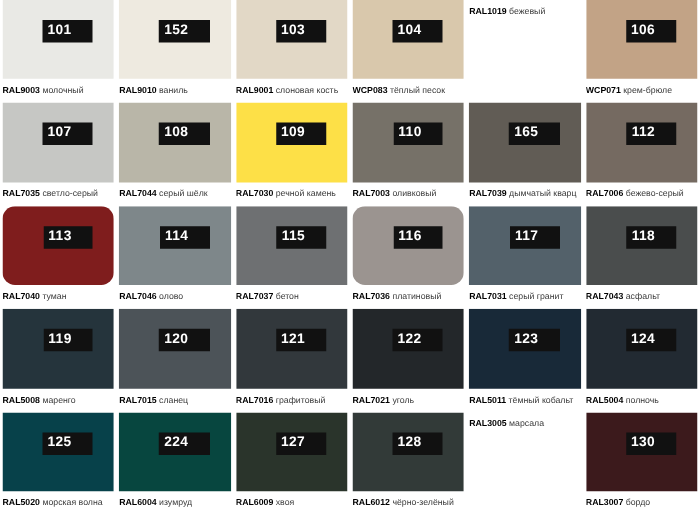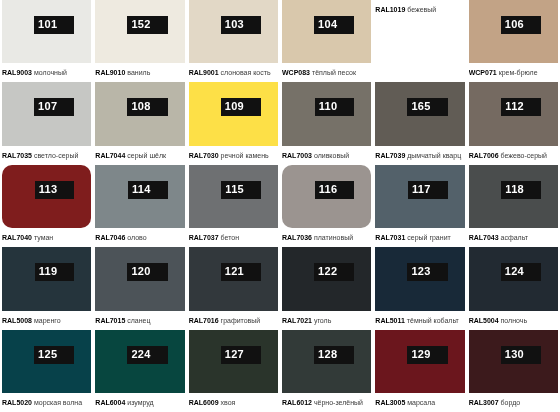--- a/index.html
+++ b/index.html
@@ -232,23 +232,20 @@
       </div>
       <div class="caption"><span class="code">RAL6009</span> <span class="cname">хвоя</span></div>
     </div>
     <div class="swatch-cell">
       <div class="chip" style="background: rgb(50, 58, 56);">
         <div class="chip-badge">128</div>
       </div>
       <div class="caption"><span class="code">RAL6012</span> <span class="cname">чёрно-зелёный</span></div>
     </div>
     <div class="swatch-cell">
-      <div class="chip" style="background: rgb(107, 22, 29);">
-        <div class="chip-badge">129</div>
-      </div>
       <div class="caption"><span class="code">RAL3005</span> <span class="cname">марсала</span></div>
     </div>
     <div class="swatch-cell">
       <div class="chip" style="background: rgb(60, 26, 28);">
         <div class="chip-badge">130</div>
       </div>
       <div class="caption"><span class="code">RAL3007</span> <span class="cname">бордо</span></div>
     </div>
   </div>
 

